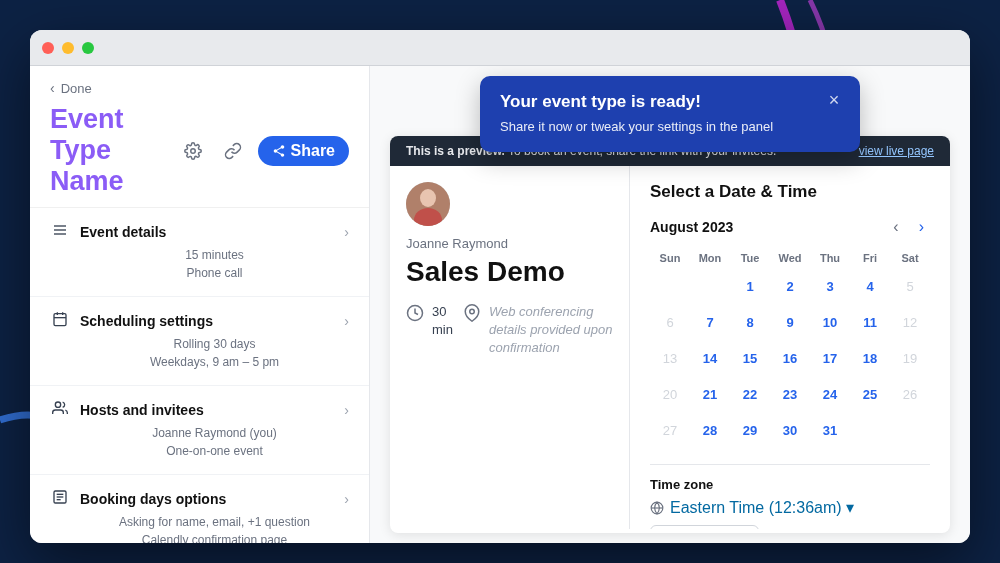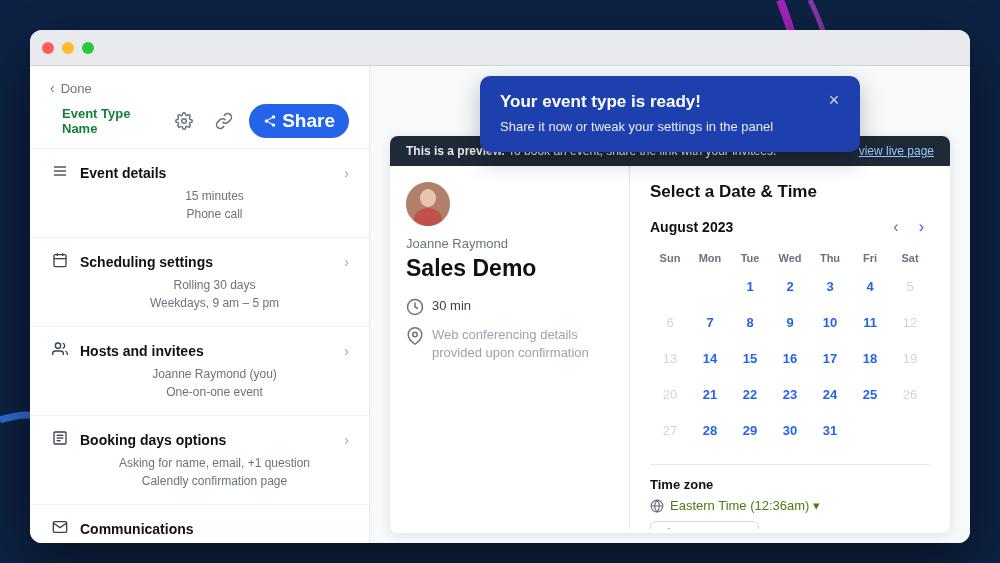--- a/index.html
+++ b/index.html
@@ -65,37 +65,37 @@
 
     .sidebar-back-arrow {
       font-size: 14px;
     }
 
     .sidebar-title-row {
       display: flex; align-items: center; justify-content: space-between;
     }
 
     .sidebar-title {
-      font-size: 13px; font-weight: 700; color: #15803d; margin-left: 12px;
+      font-size: 27px; font-weight: 700; color: #8b5cf6;
     }
 
     .sidebar-icons {
       display: flex; align-items: center; gap: 10px;
     }
 
     .icon-btn {
       width: 30px; height: 30px; display: flex; align-items: center;
       justify-content: center; cursor: pointer; color: #6b7280; font-size: 16px;
       border-radius: 6px;
     }
 
     .share-btn {
       background: #2563eb; color: #fff;
       border: none; border-radius: 20px;
-      padding: 6px 14px; font-size: 19px; font-weight: 600;
+      padding: 6px 14px; font-size: 16px; font-weight: 600;
       cursor: pointer; display: flex; align-items: center; gap: 5px;
     }
 
     
     .sidebar-menu {
       padding: 0;
     }
 
     .menu-section {
       border-bottom: 1px solid #f0f2f5;
@@ -202,43 +202,43 @@
       background: #d1d5db;
       overflow: hidden; margin-bottom: 10px;
       display: flex; align-items: center; justify-content: center;
     }
 
     .organizer-name {
       font-size: 13px; color: #6b7280; margin-bottom: 4px;
     }
 
     .event-title {
-      font-size: 23px; font-weight: 700; color: #111; margin-bottom: 14px;
+      font-size: 28px; font-weight: 700; color: #111; margin-bottom: 14px;
       line-height: 1.2;
     }
 
     .event-meta {
-      display: flex; flex-direction: column; gap: 10px;
+      display: flex; flex-direction: row; gap: 10px;
     }
 
     .meta-item {
       display: flex; align-items: flex-start; gap: 8px;
     }
 
     .meta-icon {
       width: 18px; height: 18px; flex-shrink: 0; margin-top: 1px;
       color: #6b7280;
     }
 
     .meta-text {
       font-size: 13px; color: #374151; line-height: 1.4;
     }
 
     .meta-text-italic {
-      color: #9ca3af; font-size: 13px; line-height: 1.4;
+      font-style: italic; color: #9ca3af; font-size: 13px; line-height: 1.4;
     }
 
     
     .calendar-panel {
       flex: 1;
       padding: 16px 20px;
       overflow-y: auto;
     }
 
     .calendar-header-title {
@@ -302,21 +302,21 @@
 
     .timezone-label {
       font-size: 13px; font-weight: 600; color: #111; margin-bottom: 6px;
     }
 
     .timezone-row {
       display: flex; align-items: center; gap: 6px;
     }
 
     .timezone-text {
-      font-size: 13px; color: #4d7c0f;
+      font-size: 16px; color: #0369a1;
     }
 
     .troubleshoot-btn {
       display: inline-flex; align-items: center; gap: 5px;
       border: 1px solid #d1d5db; border-radius: 6px;
       padding: 5px 10px; font-size: 12px; color: #374151;
       cursor: pointer; background: #fff; margin-top: 8px;
     }
   </style>
 </head>

